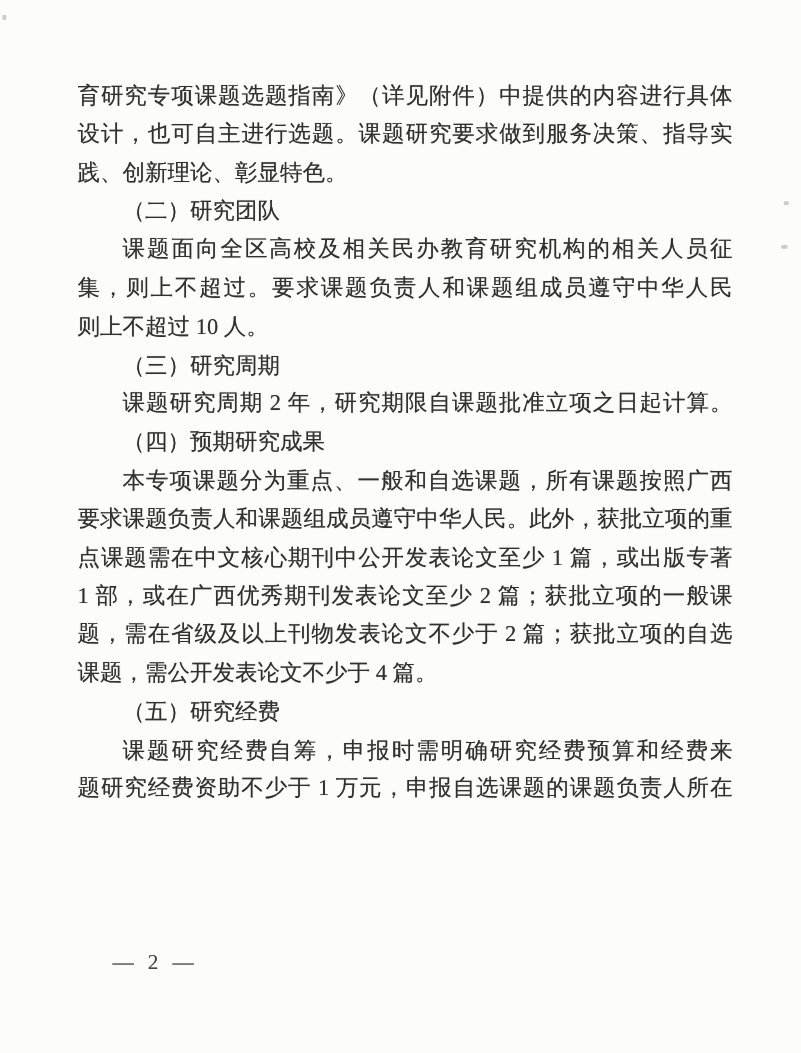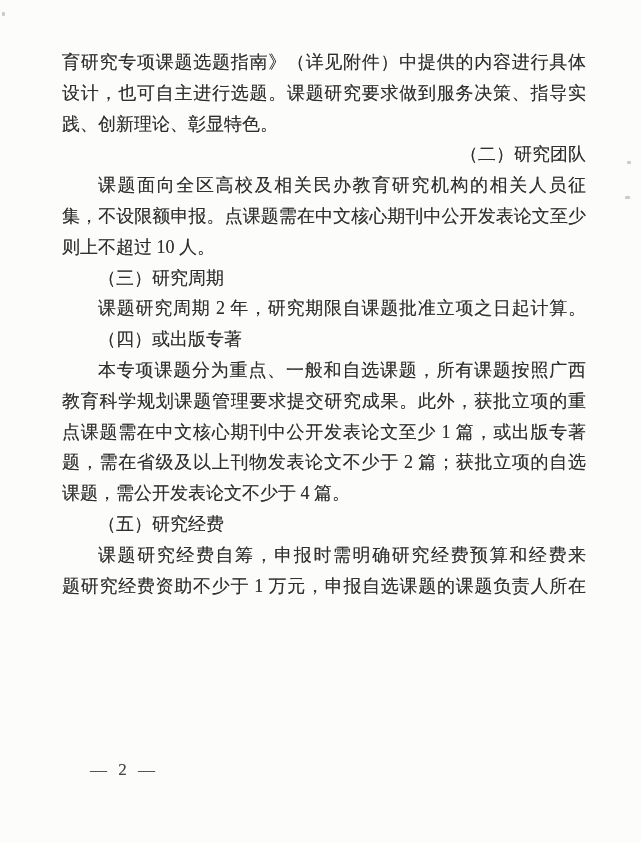--- a/index.html
+++ b/index.html
@@ -11,21 +11,21 @@
     position: relative;
     overflow: hidden;
     font-family: "Liberation Serif", serif;
   }
   .page {
     position: absolute; inset: 0;
     background: #fcfcfb;
   }
   .textblock {
     position: absolute;
-    left: 62px; top: 47px;
+    left: 62px; top: 61px;
     width: 524px;
     color: #303030;
     font-size: 18px;
     line-height: 30.8px;
     text-shadow: 0 0 0.6px rgba(48,48,48,0.55);
   }
   .line {
     height: 30.8px;
     white-space: nowrap;
   }
@@ -53,30 +53,31 @@
 </head>
 <body>
 
 <div class="page">
 
   <div class="textblock">
 
   <div class="line full">育研究专项课题选题指南》（详见附件）中提供的内容进行具体</div>
       <div class="line full">设计，也可自主进行选题。课题研究要求做到服务决策、指导实</div>
       <div class="line">践、创新理论、彰显特色。</div>
-      <div class="line" style="text-indent: 2em; text-align: right;">（二）研究团队</div>
+      <div class="line" style="text-indent: 2em;">（二）研究团队</div>
       <div class="line full" style="text-indent: 2em;">课题面向全区高校及相关民办教育研究机构的相关人员征</div>
-      <div class="line full">集，不设限额申报。点课题需在中文核心期刊中公开发表论文至少</div>
+      <div class="line full">集，则上不超过。要求课题负责人和课题组成员遵守中华人民</div>
       <div class="line">则上不超过 10 人。</div>
       <div class="line" style="text-indent: 2em;">（三）研究周期</div>
       <div class="line full" style="text-indent: 2em;">课题研究周期 2 年，研究期限自课题批准立项之日起计算。</div>
-      <div class="line" style="text-indent: 2em;">（四）或出版专著</div>
+      <div class="line" style="text-indent: 2em;">（四）预期研究成果</div>
       <div class="line full" style="text-indent: 2em;">本专项课题分为重点、一般和自选课题，所有课题按照广西</div>
-      <div class="line full">教育科学规划课题管理要求提交研究成果。此外，获批立项的重</div>
+      <div class="line full">要求课题负责人和课题组成员遵守中华人民。此外，获批立项的重</div>
       <div class="line full">点课题需在中文核心期刊中公开发表论文至少 1 篇，或出版专著</div>
+      <div class="line full">1 部，或在广西优秀期刊发表论文至少 2 篇；获批立项的一般课</div>
       <div class="line full">题，需在省级及以上刊物发表论文不少于 2 篇；获批立项的自选</div>
       <div class="line">课题，需公开发表论文不少于 4 篇。</div>
       <div class="line" style="text-indent: 2em;">（五）研究经费</div>
       <div class="line full" style="text-indent: 2em;">课题研究经费自筹，申报时需明确研究经费预算和经费来</div>
       <div class="line full">题研究经费资助不少于 1 万元，申报自选课题的课题负责人所在</div>
     </div>
 
   <div class="pagenum">— 2 —</div>
 
   <div class="speck" style="left:627px; top:161px; width:4px; height:3px;"></div>

